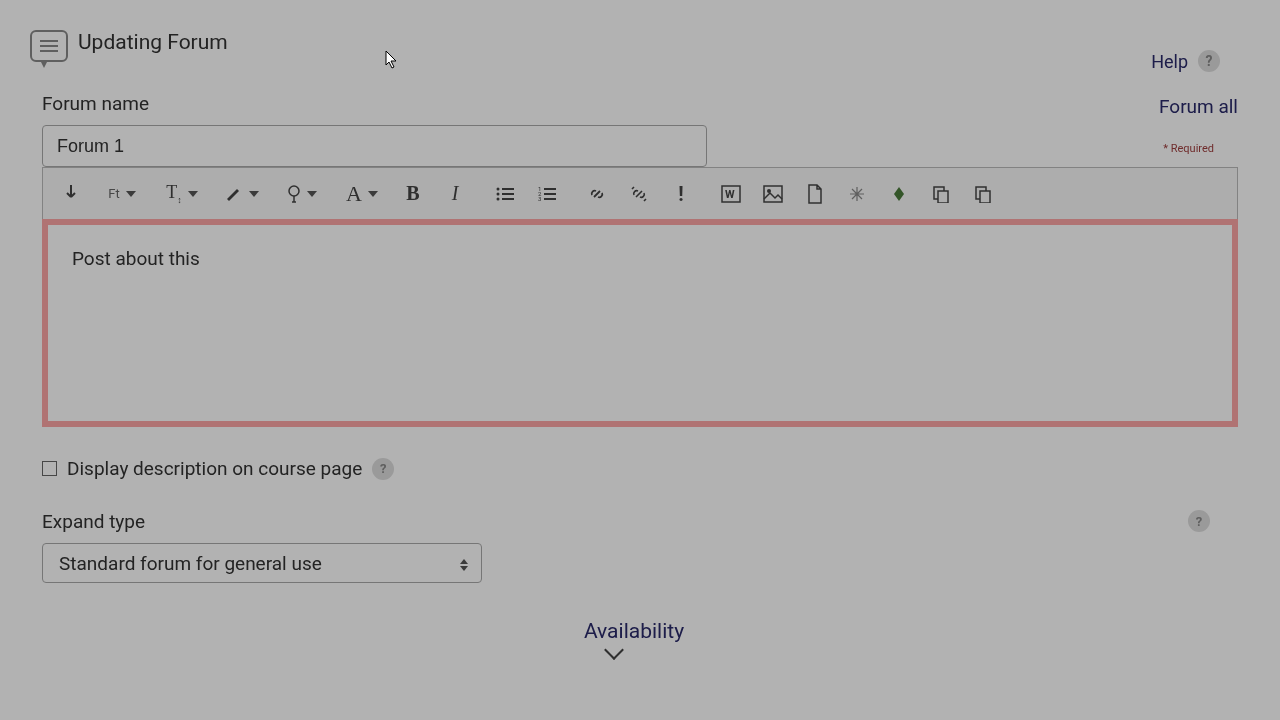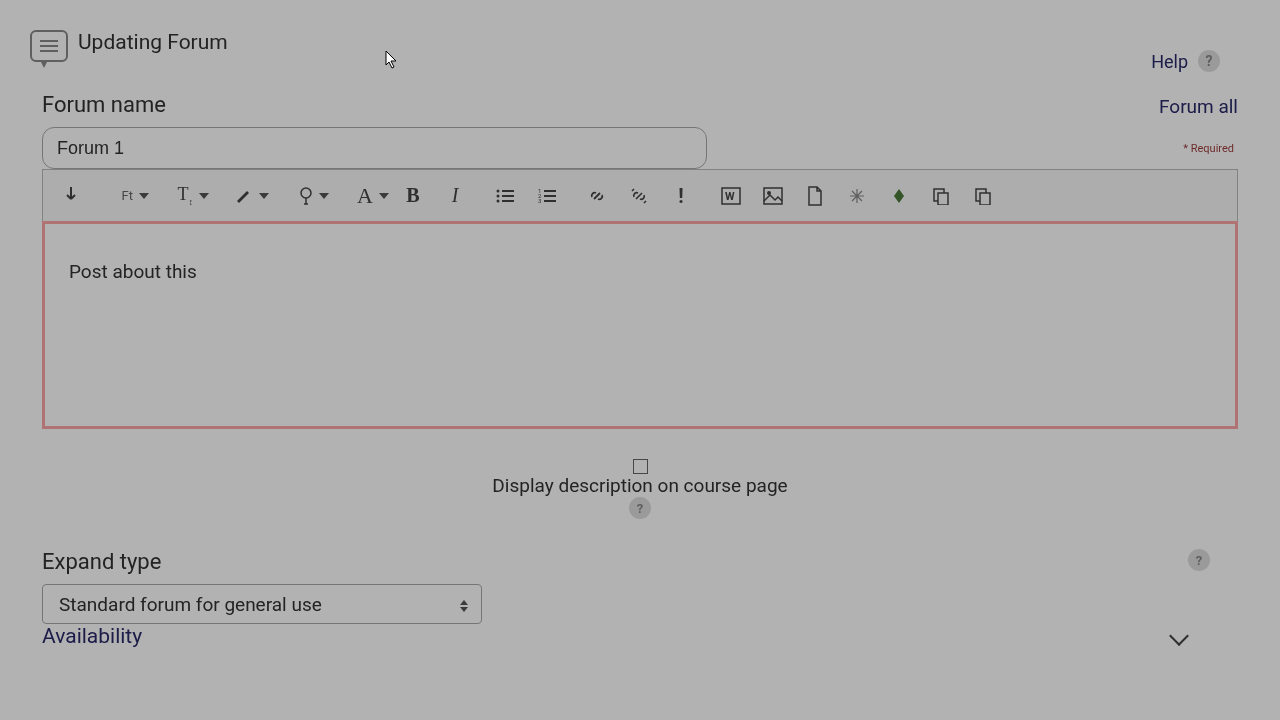--- a/index.html
+++ b/index.html
@@ -88,43 +88,43 @@
 }
 .expand-all {
   position: absolute;
   right: 42px;
   top: 95px;
   color: #2a2a6a;
   font-size: 19px;
 }
 .required-note {
   position: absolute;
-  right: 46px;
+  right: 66px;
   top: 142px;
   font-size: 11px;
   color: #a04040;
 }
 .required-note::before {
   content: '* ';
 }
 .form-area {
   padding: 0 42px;
 }
 .field-label {
-  font-size: 22px;
+  font-size: 19px;
   color: #333;
   margin-top: 30px;
   margin-bottom: 10px;
   display: block;
 }
 .text-input {
   width: 665px;
   height: 42px;
   border: 1px solid #aaa;
-  border-radius: 12px;
+  border-radius: 4px;
   padding: 0 14px;
   font-size: 18px;
   color: #333;
   background: #fff;
 }
 .editor-toolbar {
   border: 1px solid #bbb;
   border-bottom: none;
   background: #f8f8f8;
   height: 52px;
@@ -139,44 +139,42 @@
   display: flex;
   align-items: center;
   justify-content: center;
   color: #444;
   font-size: 18px;
   cursor: pointer;
   position: relative;
 }
 .tb-btn.dd {
   width: 54px;
-  justify-content: flex-end;
 }
 .tb-btn.dd::after {
   content: '';
   margin-left: 6px;
   border-left: 5px solid transparent;
   border-right: 5px solid transparent;
   border-top: 6px solid #555;
 }
 .tb-btn.sm-gap { margin-left: 8px; }
 .editor-area {
-  border: 3px solid #fca5a5;
+  border: 6px solid #fca5a5;
   height: 208px;
-  padding: 36px 24px;
+  padding: 22px 24px;
   font-size: 19px;
   color: #333;
   background: #fff;
 }
 .checkbox-row {
   margin-top: 30px;
   display: flex;
   align-items: center;
-  gap: 0;
-  flex-direction: column;
+  gap: 10px;
 }
 .checkbox {
   width: 15px;
   height: 15px;
   border: 1.5px solid #666;
   background: #fff;
 }
 .checkbox-label {
   font-size: 19px;
   color: #333;
@@ -233,24 +231,26 @@
   border-right: 4px solid transparent;
   border-bottom: 5px solid #555;
 }
 .select-caret::after {
   content: '';
   border-left: 4px solid transparent;
   border-right: 4px solid transparent;
   border-top: 5px solid #555;
 }
 .section-header {
+  margin-top: 36px;
   display: flex;
   align-items: center;
   justify-content: space-between;
   padding-right: 12px;
+  flex-direction: column;
 }
 .section-title {
   color: #2a2a6a;
   font-size: 21px;
   font-weight: 400;
 }
 .chevron {
   width: 14px;
   height: 14px;
   border-right: 2px solid #444;

